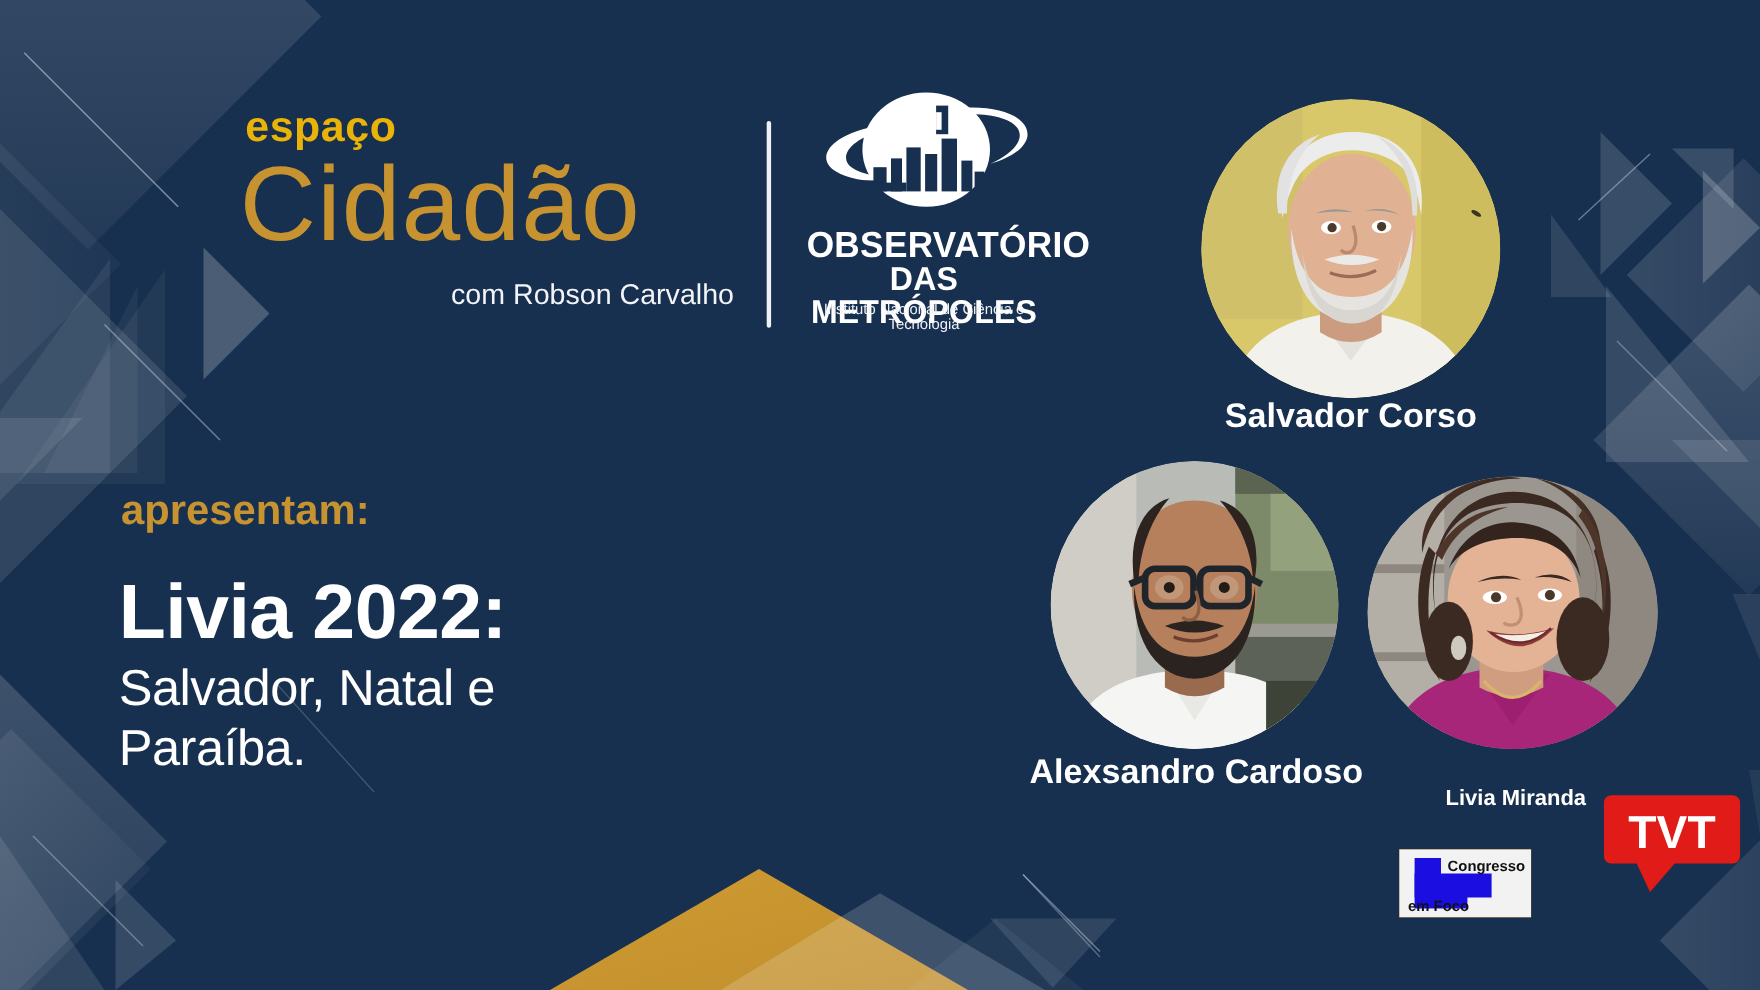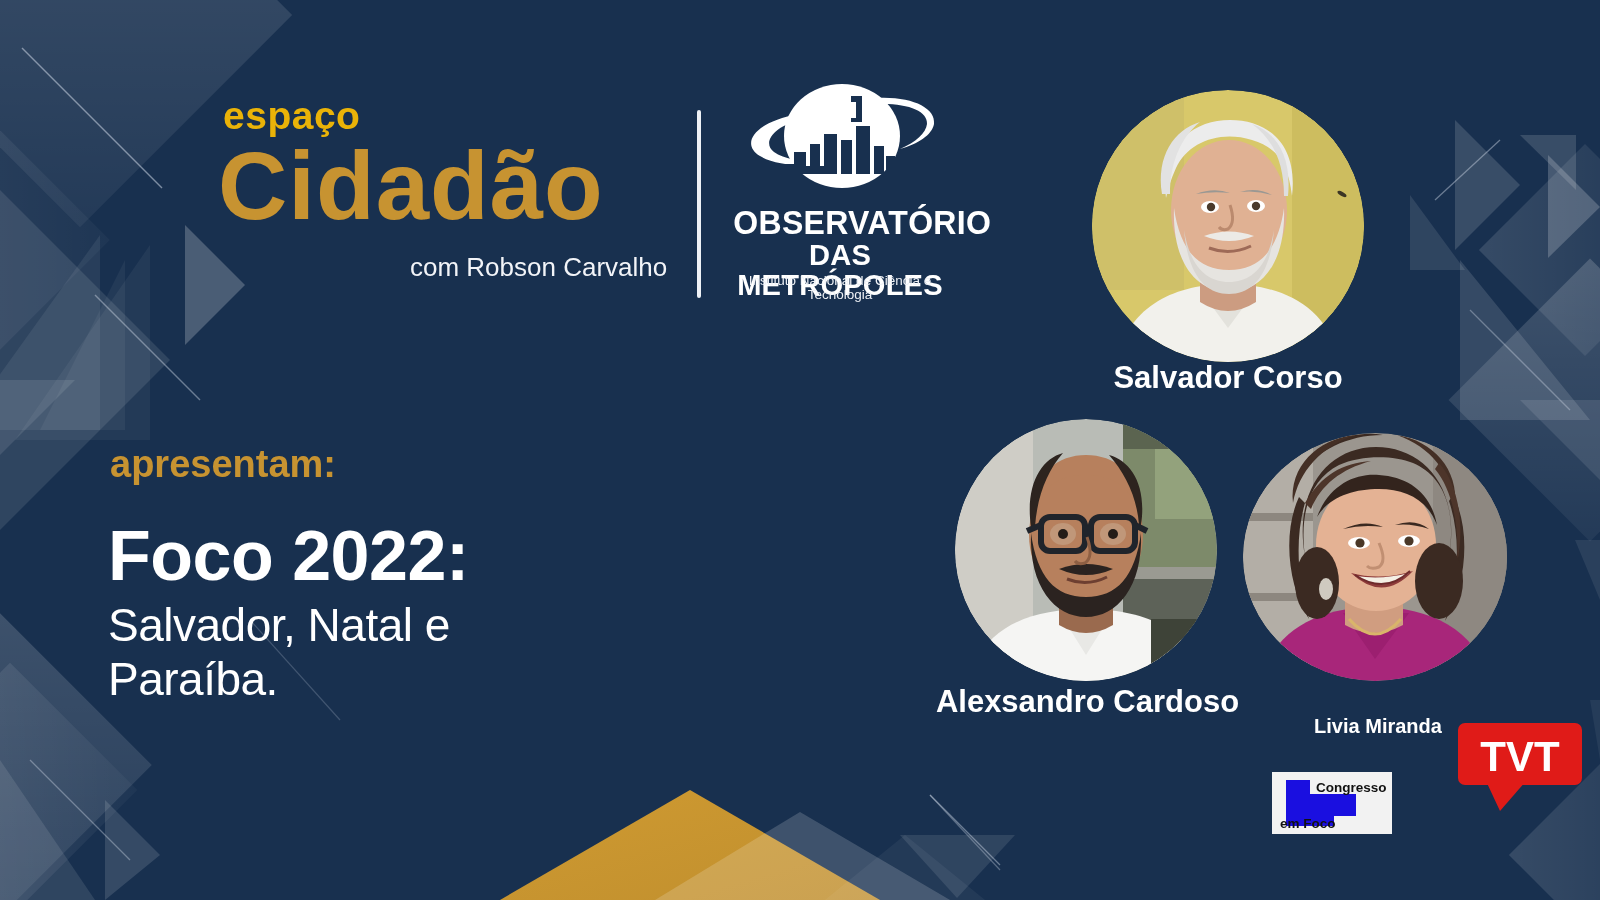--- a/index.html
+++ b/index.html
@@ -22,21 +22,21 @@
   .brand{
     position:absolute; left:118px; top:96px; width:600px; height:215px;
   }
   .brand .espaco{
     position:absolute; left:105px; top:0px;
     font-size:39px; font-weight:700; letter-spacing:.5px;
     color:#eab308; line-height:1;
   }
   .brand .cidadao{
     position:absolute; left:100px; top:40px;
-    font-size:96px; font-weight:700; letter-spacing:1px;
+    font-size:96px; font-weight:400; letter-spacing:1px;
     color:#c79331; line-height:1.05;
   }
   .brand .com{
     position:absolute; left:292px; top:158px;
     font-size:26px; font-weight:400; color:#f2f4f8; line-height:1;
   }
   .divider{
     position:absolute; left:697px; top:110px;
     width:4px; height:188px; background:#eef1f6; border-radius:2px;
   }
@@ -214,21 +214,21 @@
         <rect x="107" y="24" width="5" height="16"></rect>
       </g>
     </svg>
     <div class="obs-t1">OBSERVATÓRIO</div>
     <div class="obs-t2">DAS METRÓPOLES</div>
     <div class="obs-t3">Instituto Nacional de Ciência e Tecnologia</div>
   </div>
 
   <div class="apresentam">apresentam:</div>
   <div class="headline">
-    <div class="l1">Foco 2022:</div>
+    <div class="l1">Livia 2022:</div>
     <div class="l2">Salvador, Natal e</div>
     <div class="l3">Paraíba.</div>
   </div>
 
   <div class="sp-photo" id="sp0-photo">
     <svg viewBox="0 0 272 272" width="272" height="272">
       <defs>
         <clipPath id="c0">
             <circle cx="136" cy="136" r="136"></circle>
           </clipPath>

